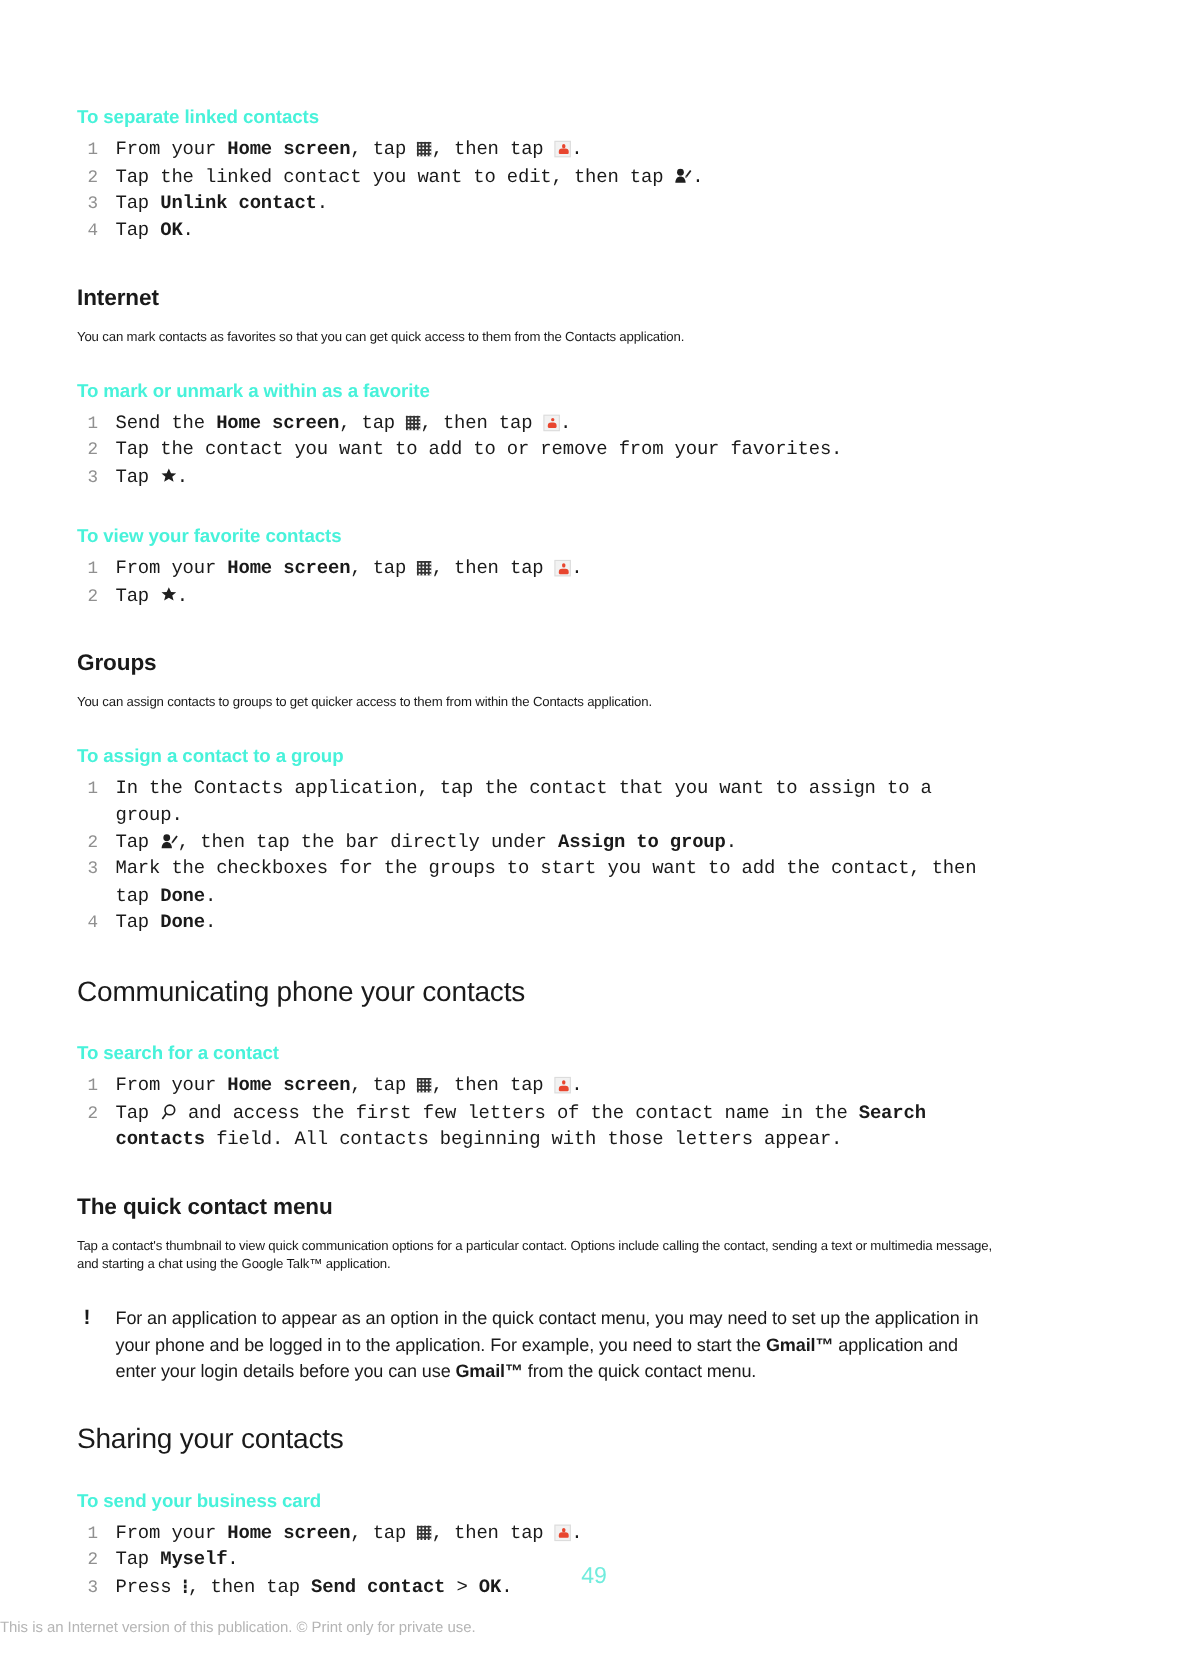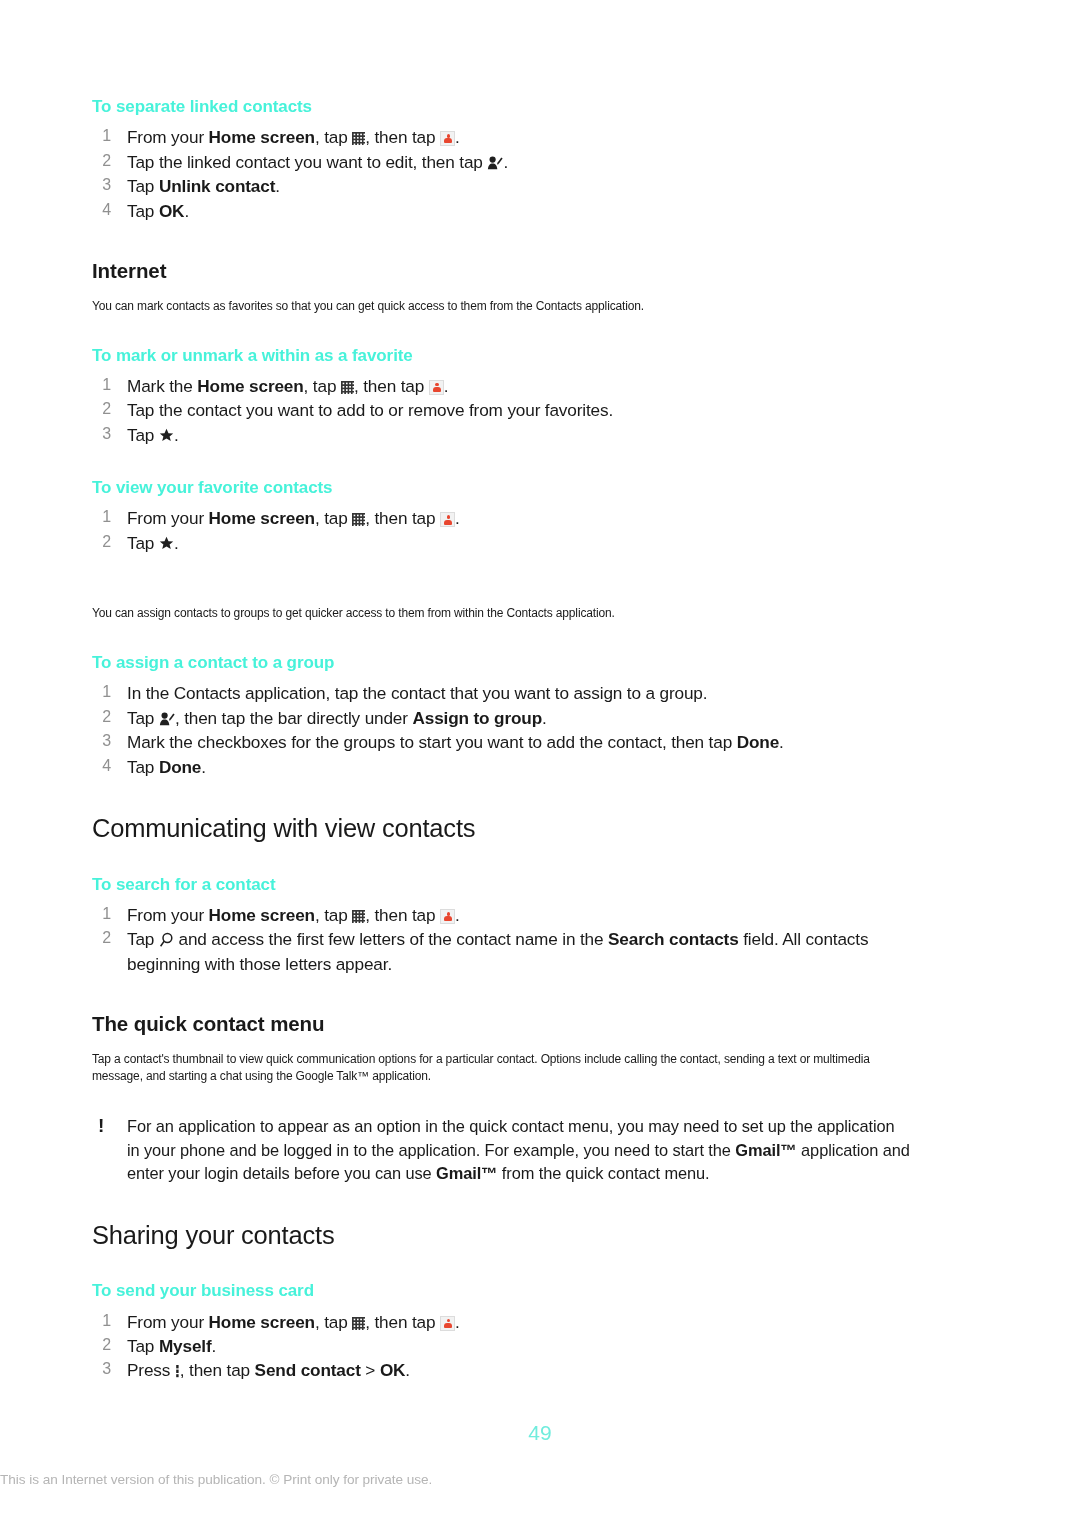--- a/index.html
+++ b/index.html
@@ -14,21 +14,21 @@
     color: #1a1a1a;
     -webkit-font-smoothing: antialiased;
     position: relative;
     overflow: hidden;
   }
   .page {
     position: relative;
     width: 1080px;
     height: 1527px;
     box-sizing: border-box;
-    padding: 96px 170px 0 92px;
+    padding: 96px 170px 0 70px;
   }
 
   
   h1.sec {
     font-size: 25.5px;
     font-weight: 400;
     color: #1a1a1a;
     margin: 0;
     letter-spacing: -0.2px;
     line-height: 1.2;
@@ -59,20 +59,21 @@
     margin: 0;
     letter-spacing: -0.15px;
   }
 
   
   ol.steps {
     list-style: none;
     margin: 0;
     padding: 0;
     counter-reset: stp;
+    font-family: Liberation Mono, monospace;
   }
   ol.steps > li {
     position: relative;
     padding-left: 35px;
     font-size: 17.2px;
     line-height: 1.42;
     color: #1a1a1a;
     letter-spacing: -0.15px;
     counter-increment: stp;
   }
@@ -227,21 +228,21 @@
   <h2 class="sub">Internet</h2>
   <div class="gap-p"></div>
   <p class="body">You can mark contacts as favorites so that you can get quick access to them from the Contacts application.</p>
 
   <div class="gap-block"></div>
 
   <h3 class="task">To mark or unmark a within as a favorite</h3>
   <div class="gap-task"></div>
   <ol class="steps">
     <li>
-      <span>Mark the </span><b>Home screen</b><span>, tap </span><span class="ic ic-grid"></span><span>, then tap </span><span class="ic ic-contacts"></span><span>.</span>
+      <span>Send the </span><b>Home screen</b><span>, tap </span><span class="ic ic-grid"></span><span>, then tap </span><span class="ic ic-contacts"></span><span>.</span>
     </li>
     <li>
       <span>Tap the contact you want to add to or remove from your favorites.</span>
     </li>
     <li>
       <span>Tap </span><span class="ic ic-star"><svg viewBox="0 0 15 15" width="15" height="15">
             <path d="M7.5 0.8 L9.5 5.2 L14.2 5.4 L10.6 8.4 L11.8 13.0 L7.5 10.4 L3.2 13.0 L4.4 8.4 L0.8 5.4 L5.5 5.2 Z" fill="#1f1f1f"></path>
           </svg></span><span>.</span>
     </li>
   </ol>
@@ -256,20 +257,21 @@
     </li>
     <li>
       <span>Tap </span><span class="ic ic-star"><svg viewBox="0 0 15 15" width="15" height="15">
             <path d="M7.5 0.8 L9.5 5.2 L14.2 5.4 L10.6 8.4 L11.8 13.0 L7.5 10.4 L3.2 13.0 L4.4 8.4 L0.8 5.4 L5.5 5.2 Z" fill="#1f1f1f"></path>
           </svg></span><span>.</span>
     </li>
   </ol>
 
   <div class="gap-h2"></div>
 
+  <h2 class="sub">Groups</h2>
   <div class="gap-p"></div>
   <p class="body">You can assign contacts to groups to get quicker access to them from within the Contacts application.</p>
 
   <div class="gap-block"></div>
 
   <h3 class="task">To assign a contact to a group</h3>
   <div class="gap-task"></div>
   <ol class="steps">
     <li>
       <span>In the Contacts application, tap the contact that you want to assign to a group.</span>
@@ -285,21 +287,21 @@
     <li>
       <span>Mark the checkboxes for the groups to start you want to add the contact, then tap </span><b>Done</b><span>.</span>
     </li>
     <li>
       <span>Tap </span><b>Done</b><span>.</span>
     </li>
   </ol>
 
   <div class="gap-h1"></div>
 
-  <h1 class="sec">Communicating with view contacts</h1>
+  <h1 class="sec">Communicating phone your contacts</h1>
 
   <div class="gap-block"></div>
 
   <h3 class="task">To search for a contact</h3>
   <div class="gap-task"></div>
   <ol class="steps">
     <li>
       <span>From your </span><b>Home screen</b><span>, tap </span><span class="ic ic-grid"></span><span>, then tap </span><span class="ic ic-contacts"></span><span>.</span>
     </li>
     <li>

